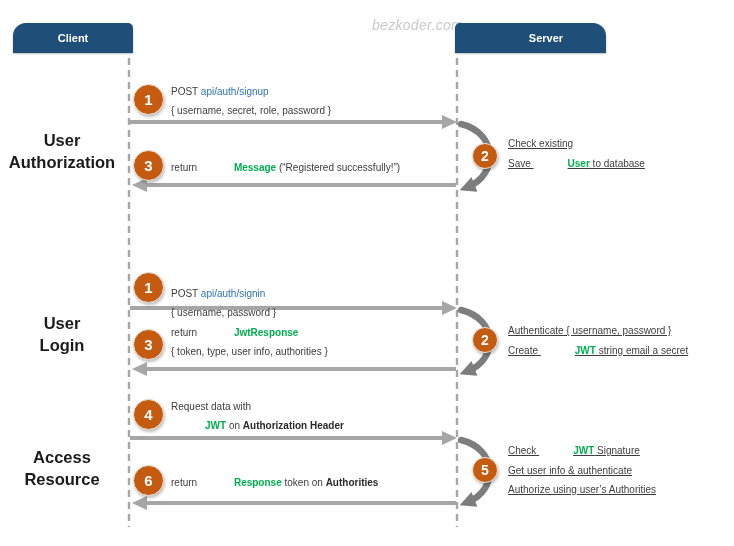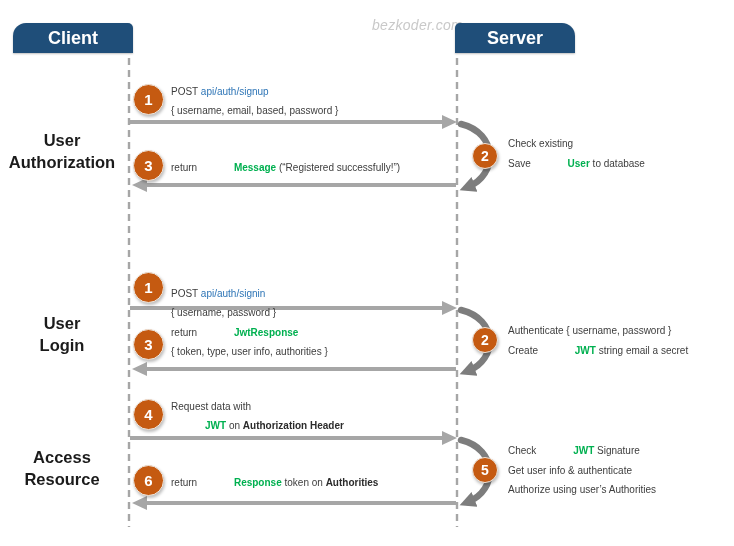--- a/index.html
+++ b/index.html
@@ -2,26 +2,26 @@
 <html><head>
 <meta charset="utf-8">
 <style>
   html,body{margin:0;padding:0;background:#ffffff;}
   .canvas{
     position:relative;width:734px;height:546px;background:#ffffff;overflow:hidden;
     font-family:"Liberation Sans","DejaVu Sans",sans-serif;
   }
   .actor-box{
     position:absolute;top:23px;width:120px;height:30px;background:#1f4e79;
-    color:#ffffff;font-size:18px;font-weight:bold;
+    color:#ffffff;font-size:11px;font-weight:bold;
     display:flex;align-items:center;justify-content:center;
     box-shadow:0 1px 2px rgba(0,0,0,0.25);
   }
   .actor-client{left:13px;border-radius:13px 5px 0 0;}
-  .actor-server{left:455px;border-radius:5px 13px 0 0;}
+  .actor-server{left:455px;border-radius:5px 13px 0 0;padding-left:31px;}
   .watermark{
     position:absolute;left:348px;top:17px;width:115px;text-align:right;
     font-size:14px;font-style:italic;color:#c9c9c9;letter-spacing:0.3px;
   }
   .svg-layer{position:absolute;left:0;top:0;}
   .lifeline{stroke:#a6a6a6;stroke-width:2.4;stroke-dasharray:7 5;fill:none;}
   .h-arrow-line{stroke:#a6a6a6;stroke-width:4;fill:none;}
   .h-arrow-head{fill:#a6a6a6;stroke:none;}
   .curve{stroke:#7d7d7d;stroke-width:6.5;fill:none;stroke-linecap:round;}
   .section-label{
@@ -32,21 +32,21 @@
     position:absolute;width:31px;height:31px;border-radius:50%;
     background:#c55a11;color:#ffffff;font-size:15px;font-weight:bold;
     display:flex;align-items:center;justify-content:center;
     border:1px solid #eee4da;box-sizing:border-box;
     box-shadow:1px 2px 3px rgba(0,0,0,0.25);
   }
   .circle-sm{width:26px;height:26px;font-size:14px;}
   .msg{
     position:absolute;font-size:10px;color:#3d3d3d;line-height:19px;white-space:nowrap;
   }
-  .msg-right{line-height:19.5px;}
+  .msg-right{line-height:19.5px;text-decoration:underline;}
   .seg-green{color:#00b050;font-weight:bold;margin-left:34px;}
   .seg-blue{color:#2e75b6;}
   .seg-bold{font-weight:bold;color:#2b2b2b;}
 </style>
 </head>
 <body>
 
 <div class="canvas">
 
   <svg class="svg-layer" width="734" height="546" viewBox="0 0 734 546">
@@ -114,21 +114,21 @@
   <div class="circle" style="left:133px;top:329px">3</div>
   <div class="circle" style="left:133px;top:399px">4</div>
   <div class="circle" style="left:133px;top:465px">6</div>
 
   <div class="circle circle-sm" style="left:472px;top:143px">2</div>
   <div class="circle circle-sm" style="left:472px;top:327px">2</div>
   <div class="circle circle-sm" style="left:472px;top:457px">5</div>
 
   <div class="msg" style="left:171px;top:82px">
     <div><span>POST </span><span class="seg-blue">api/auth/signup</span></div>
-    <div><span>{ username, email, based, password }</span></div>
+    <div><span>{ username, secret, role, password }</span></div>
   </div>
   <div class="msg" style="left:171px;top:158px">
     <div><span>return </span><span class="seg-green">Message</span><span> (“Registered successfully!”)</span></div>
   </div>
   <div class="msg msg-right" style="left:508px;top:134px">
     <div><span>Check existing</span></div>
     <div><span>Save </span><span class="seg-green">User</span><span> to database</span></div>
   </div>
 
   <div class="msg" style="left:171px;top:284px">

